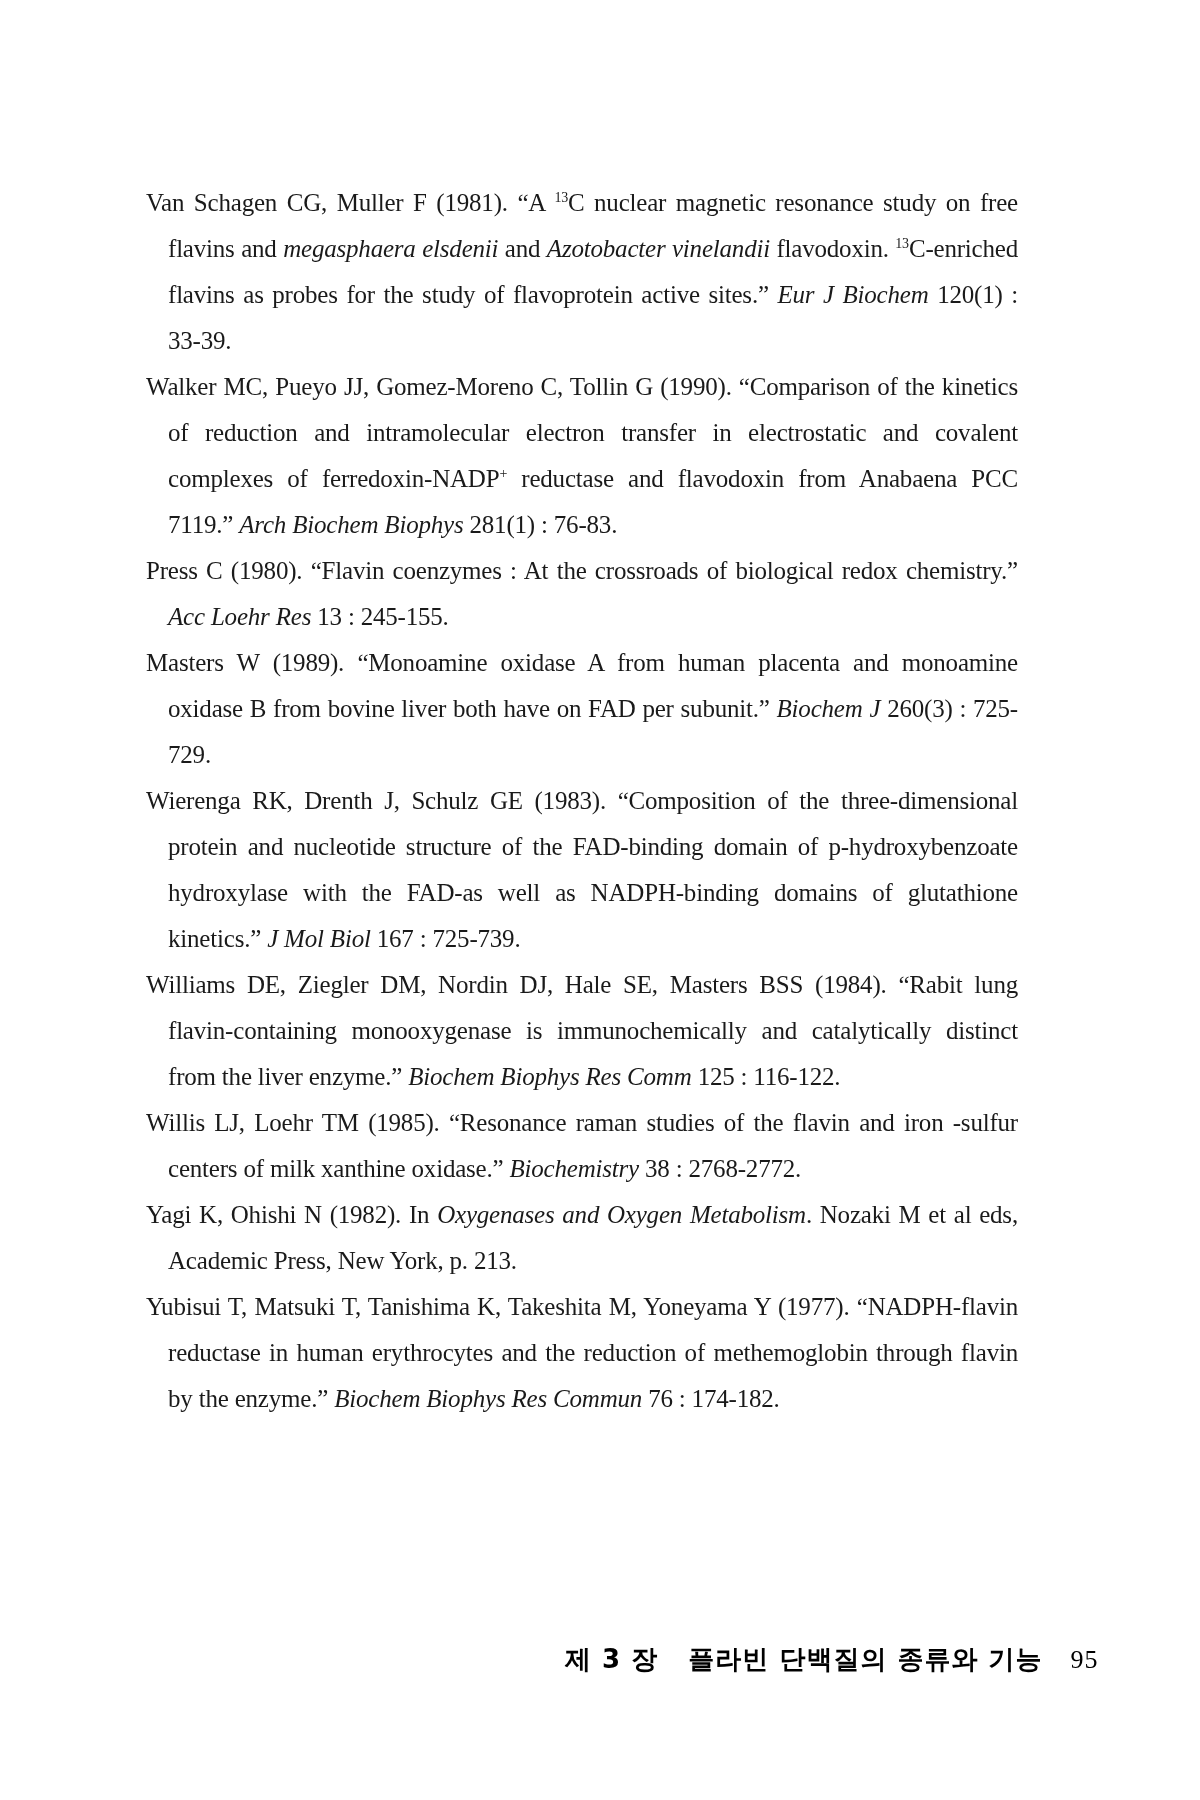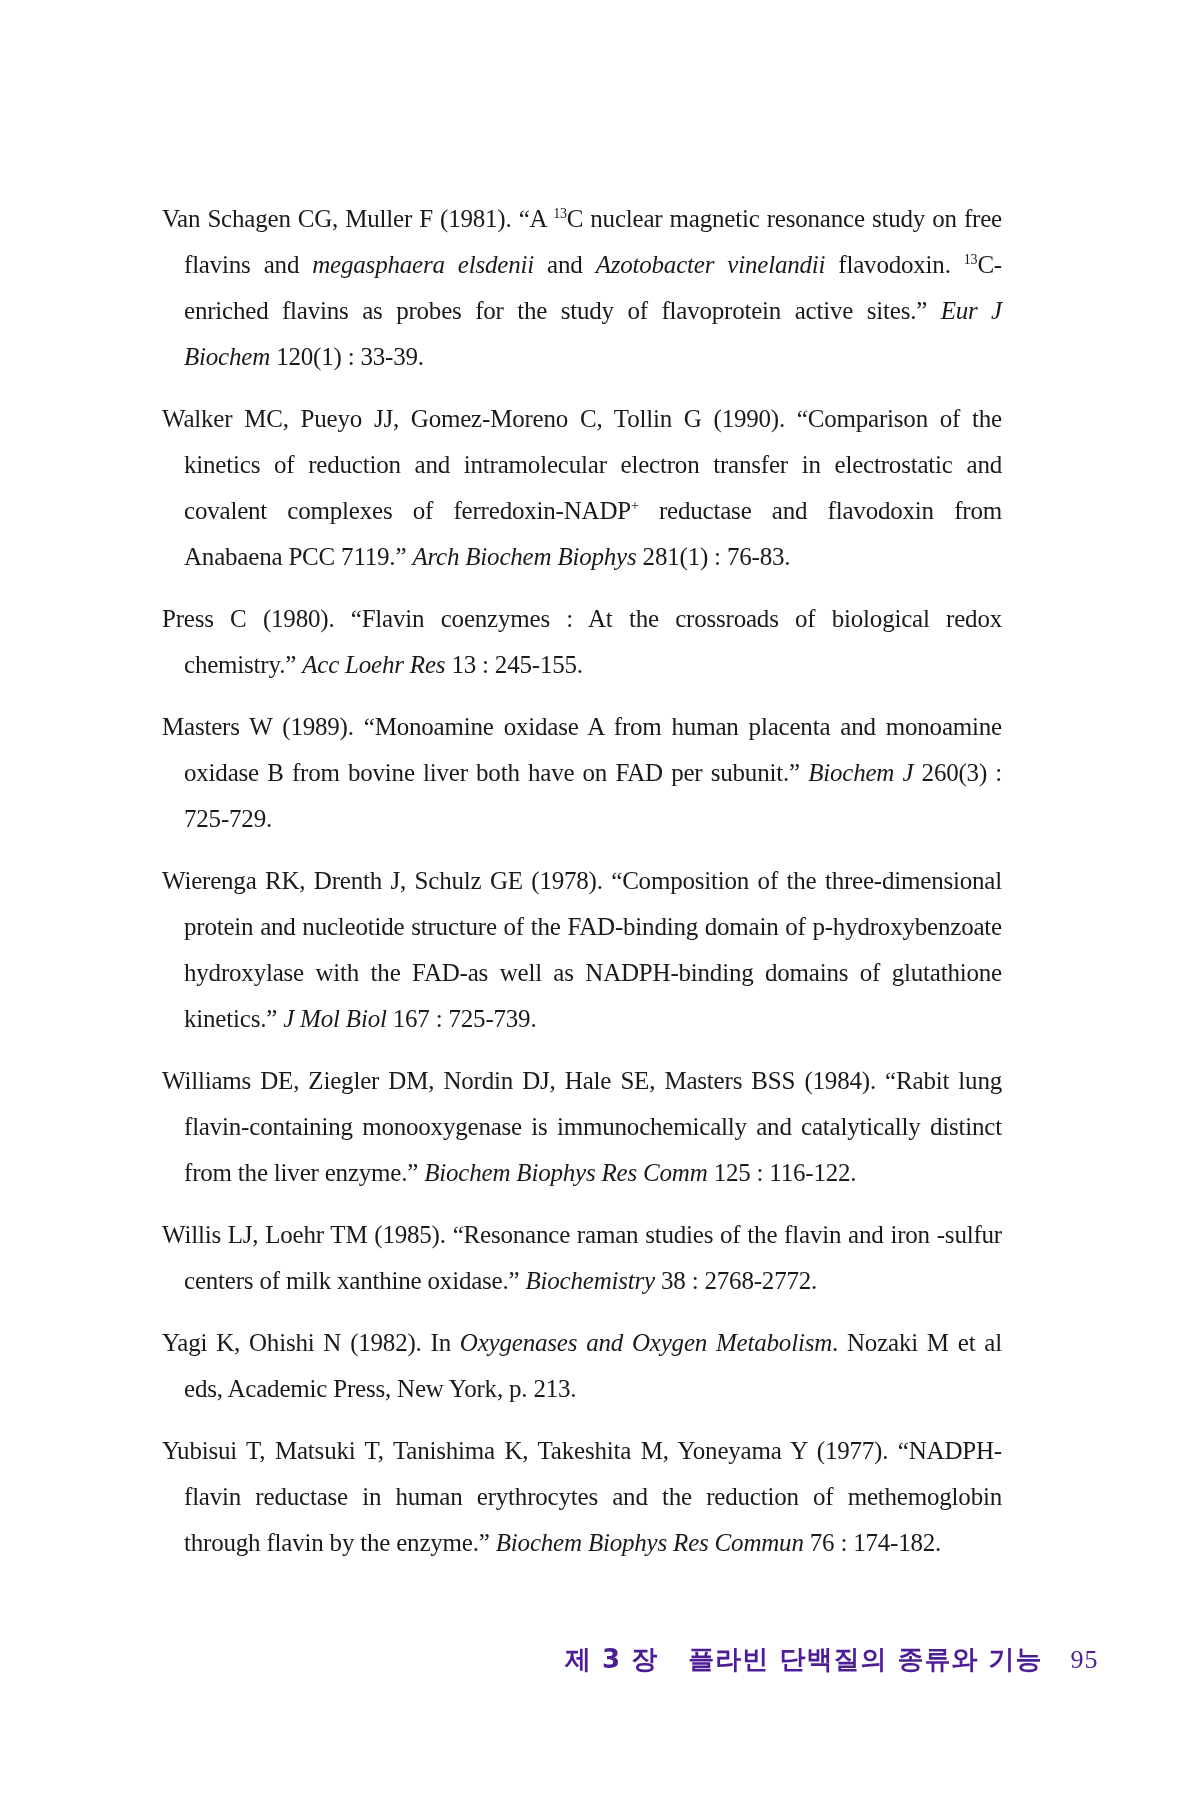--- a/index.html
+++ b/index.html
@@ -20,33 +20,33 @@
       left: 146px;
       top: 180px;
       width: 872px;
     }
     .ref {
       font-size: 25px;
       line-height: 46px;
       text-align: justify;
       text-indent: -22px;
       padding-left: 22px;
-      margin: 16px;
+      margin: 0;
       letter-spacing: -0.2px;
     }
     .ref i { font-style: italic; }
     .ref sup { font-size: 14px; vertical-align: 9px; line-height: 0; }
     .footer {
       position: absolute;
       left: 565px;
       top: 1642px;
       font-size: 26px;
       font-family: "DejaVu Sans", "Liberation Sans", sans-serif;
       font-weight: bold;
-      color: #4c1d95;
+      color: #000000;
       letter-spacing: 1px;
       white-space: nowrap;
     }
     .footer .pg {
       margin-left: 18px;
       font-family: "Liberation Serif", serif;
       font-weight: normal;
     }
   </style>
 </head>
@@ -55,21 +55,21 @@
 <div class="page">
 
   <p class="ref"><span>Van Schagen CG, Muller F</span> <span>(1981)</span>. <span>“A </span><sup>13</sup><span>C nuclear magnetic resonance study on free flavins and </span><i>megasphaera elsdenii</i><span> and </span><i>Azotobacter vinelandii</i><span> flavodoxin. </span><sup>13</sup><span>C-enriched flavins as probes for the study of flavoprotein active sites.” </span><i>Eur J Biochem</i><span> 120(1) : 33-39.</span></p>
 
   <p class="ref"><span>Walker MC, Pueyo JJ, Gomez-Moreno C, Tollin G</span> <span>(1990)</span>. <span>“Comparison of the kinetics of reduction and intramolecular electron transfer in electrostatic and covalent complexes of ferredoxin-NADP</span><sup>+</sup><span> reductase and flavodoxin from Anabaena PCC 7119.” </span><i>Arch Biochem Biophys</i><span> 281(1) : 76-83.</span></p>
 
   <p class="ref"><span>Press C</span> <span>(1980)</span>. <span>“Flavin coenzymes : At the crossroads of biological redox chemistry.” </span><i>Acc Loehr Res</i><span> 13 : 245-155.</span></p>
 
   <p class="ref"><span>Masters W</span> <span>(1989)</span>. <span>“Monoamine oxidase A from human placenta and monoamine oxidase B from bovine liver both have on FAD per subunit.” </span><i>Biochem J</i><span> 260(3) : 725-729.</span></p>
 
-  <p class="ref"><span>Wierenga RK, Drenth J, Schulz GE</span> <span>(1978)</span>. <span>“Composition of the three-dimensional protein and nucleotide structure of the FAD-binding domain of p-hydroxybenzoate hydroxylase with the FAD-as well as NADPH-binding domains of glutathione kinetics.” </span><i>J Mol Biol</i><span> 167 : 725-739.</span></p>
+  <p class="ref"><span>Wierenga RK, Drenth J, Schulz GE</span> <span>(1983)</span>. <span>“Composition of the three-dimensional protein and nucleotide structure of the FAD-binding domain of p-hydroxybenzoate hydroxylase with the FAD-as well as NADPH-binding domains of glutathione kinetics.” </span><i>J Mol Biol</i><span> 167 : 725-739.</span></p>
 
   <p class="ref"><span>Williams DE, Ziegler DM, Nordin DJ, Hale SE, Masters BSS</span> <span>(1984)</span>. <span>“Rabit lung flavin-containing monooxygenase is immunochemically and catalytically distinct from the liver enzyme.” </span><i>Biochem Biophys Res Comm</i><span> 125 : 116-122.</span></p>
 
   <p class="ref"><span>Willis LJ, Loehr TM</span> <span>(1985)</span>. <span>“Resonance raman studies of the flavin and iron -sulfur centers of milk xanthine oxidase.” </span><i>Biochemistry</i><span> 38 : 2768-2772.</span></p>
 
   <p class="ref"><span>Yagi K, Ohishi N</span> <span>(1982)</span>. <span>In </span><i>Oxygenases and Oxygen Metabolism</i><span>. Nozaki M et al eds, Academic Press, New York, p. 213.</span></p>
 
   <p class="ref"><span>Yubisui T, Matsuki T, Tanishima K, Takeshita M, Yoneyama Y</span> <span>(1977)</span>. <span>“NADPH-flavin reductase in human erythrocytes and the reduction of methemoglobin through flavin by the enzyme.” </span><i>Biochem Biophys Res Commun</i><span> 76 : 174-182.</span></p>
 
 

